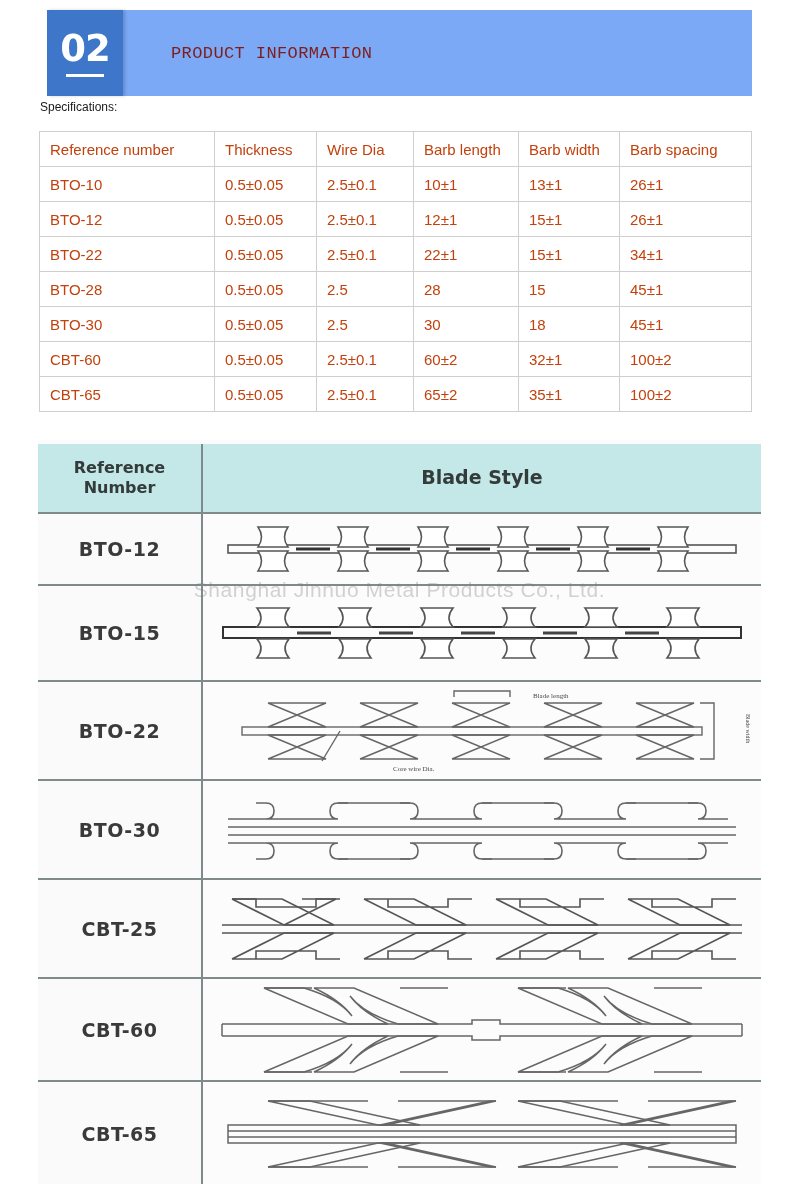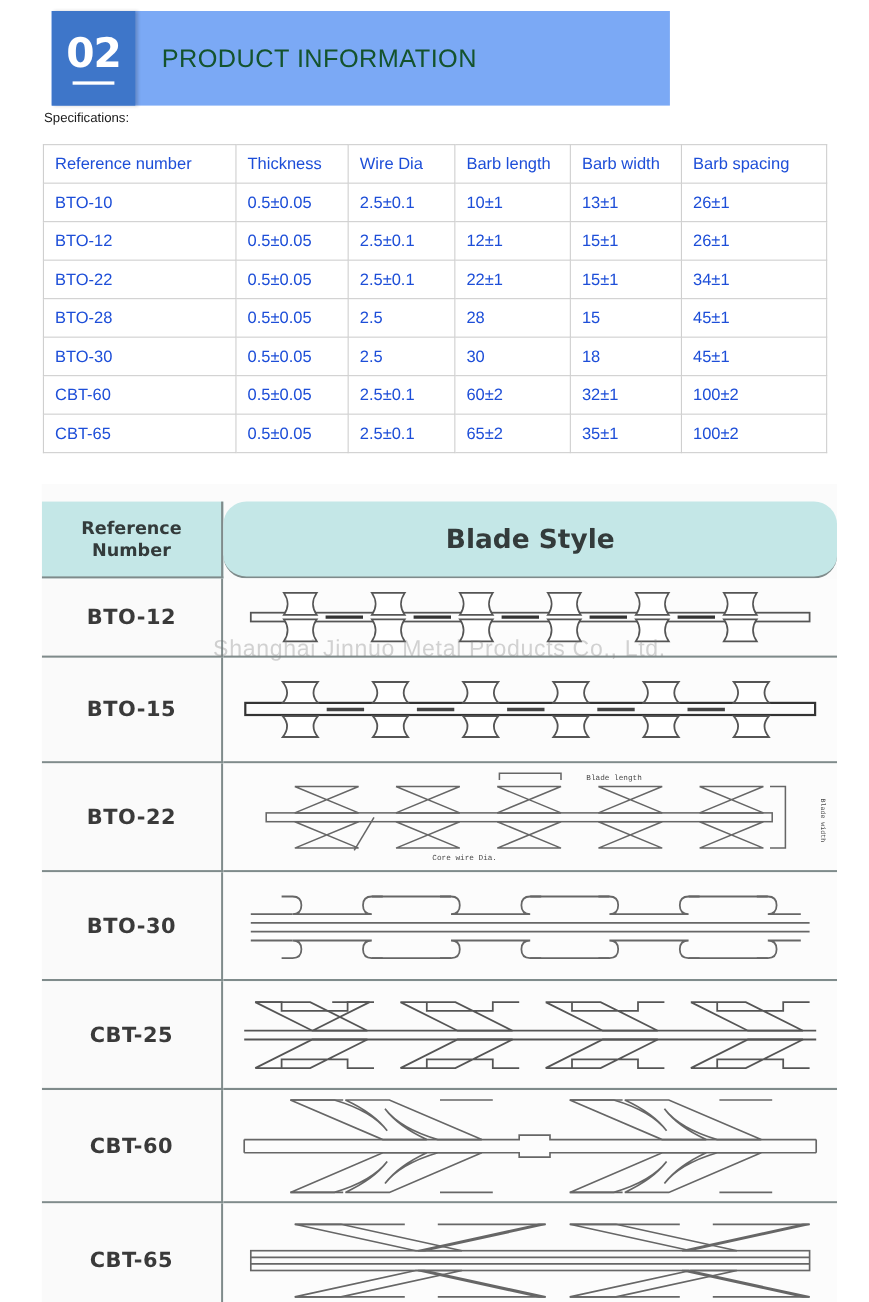--- a/index.html
+++ b/index.html
@@ -13,25 +13,26 @@
     position: relative;
     font-family: "Liberation Sans", sans-serif;
     overflow: hidden;
   }
 
   
   .banner {
     position: absolute;
     left: 47px;
     top: 10px;
-    width: 562px;
+    width: 705px;
     height: 86px;
     background: #7BA9F5;
     display: flex;
     align-items: stretch;
+    gap: 24px;
   }
   .banner-num {
     width: 76px;
     background: #3E76C9;
     color: #ffffff;
     display: flex;
     flex-direction: column;
     align-items: center;
     justify-content: center;
     box-shadow: 2px 0 3px rgba(0,0,0,0.18);
@@ -49,24 +50,24 @@
     width: 38px;
     height: 3px;
     background: #ffffff;
     margin-top: 7px;
   }
   .banner-title {
     flex: 1;
     display: flex;
     align-items: center;
     padding-left: 24px;
-    color: #14532d;
-    font-size: 23px;
+    color: #7f1d1d;
+    font-size: 17px;
     letter-spacing: 0.4px;
-    font-family: Liberation Sans, sans-serif;
+    font-family: Liberation Mono, monospace;
   }
 
   
   .spec-label {
     position: absolute;
     left: 40px;
     top: 100px;
     font-size: 12px;
     color: #1a1a1a;
     font-family: "Liberation Sans", sans-serif;
@@ -74,21 +75,21 @@
 
   
   .spec-table {
     position: absolute;
     left: 39px;
     top: 131px;
     width: 712px;
     border-collapse: collapse;
     table-layout: fixed;
     font-size: 15px;
-    color: #1d4ed8;
+    color: #c2410c;
     padding-left: 31px;
   }
   .spec-table td, .spec-table th {
     border: 1px solid #cfcfcf;
     padding: 6px 0 6px 10px;
     text-align: left;
     font-weight: normal;
     height: 22px;
     white-space: nowrap;
     overflow: hidden;
@@ -112,21 +113,21 @@
     overflow: hidden;
   }
   .blade-sheet {
     position: absolute;
     left: 0; top: 0;
     width: 723px;
     height: 744px;
   }
   .bf-grid {
     position: absolute;
-    left: 0; top: 16px;
+    left: 0; top: 4px;
     width: 723px;
     height: 592px;
     display: grid;
     grid-template-columns: 165px 1fr;
     grid-template-rows: 70px 72px 96px 99px 99px 99px 103px 106px;
   }
   .bf-cell {
     border-bottom: 2px solid #7f8b8b;
     border-right: 2px solid #7f8b8b;
     position: relative;
@@ -138,21 +139,21 @@
     display: flex;
     align-items: center;
     justify-content: center;
     text-align: center;
     font-family: "DejaVu Sans", sans-serif;
     font-weight: bold;
     color: #333b3b;
     line-height: 1.25;
   }
   .bf-head.ref   { font-size: 16px; }
-  .bf-head.style { font-size: 24px; border-radius: 21px; }
+  .bf-head.style { font-size: 19px; }
   .bf-ref {
     background: #fafafa;
     display: flex;
     align-items: center;
     justify-content: center;
     font-family: "DejaVu Sans", sans-serif;
     font-weight: bold;
     font-size: 19px;
     color: #3a3a3a;
     letter-spacing: 0.5px;
@@ -175,21 +176,21 @@
     font-family: Liberation Sans, sans-serif;
     font-size: 21px;
     color: rgba(120,120,120,0.33);
     letter-spacing: 0.6px;
     pointer-events: none;
     z-index: 5;
   }
 
   .annot {
     position: absolute;
-    font-family: Liberation Mono, monospace;
+    font-family: Liberation Serif, serif;
     font-size: 7px;
     color: #4a4a4a;
     white-space: nowrap;
   }
   .annot.vert {
     writing-mode: vertical-rl;
     font-size: 6px;
   }
 </style>
 </head>

